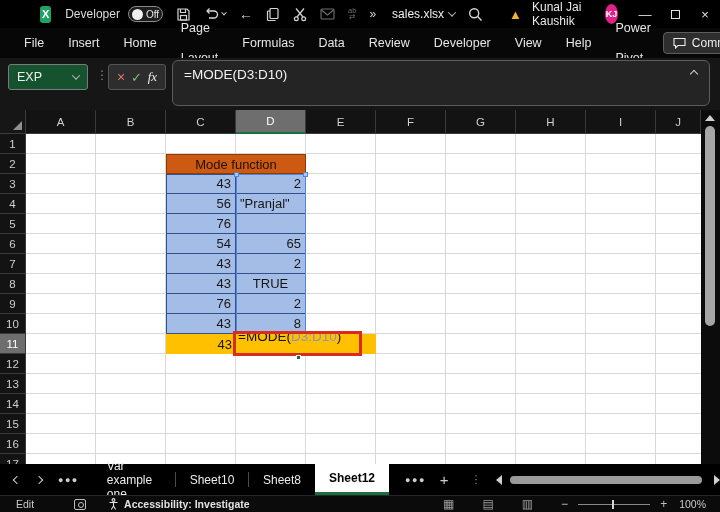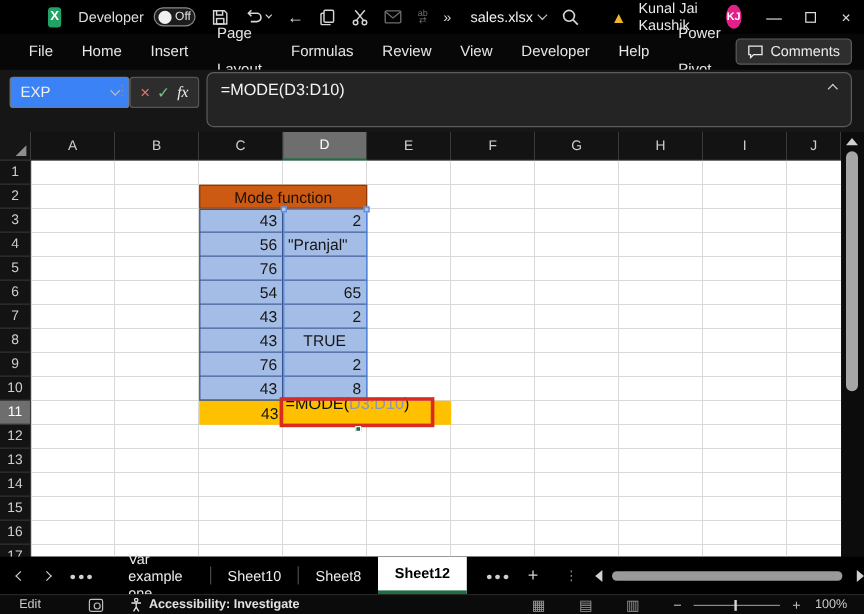--- a/index.html
+++ b/index.html
@@ -50,22 +50,22 @@
                display:flex; align-items:center; background:#070707; }
   #ribbon-tabs { display:flex; align-items:center; margin-left:12px; }
   .rtab { padding:0 12px; font-size:12.5px; color:#e6e6e6; line-height:30px; cursor:default; }
   .ribbon-right { margin-left:auto; display:flex; align-items:center; gap:8px; margin-right:10px; }
   .comments-btn { height:22px; display:flex; align-items:center; gap:6px; padding:0 9px;
                   background:#2e2e2e; border:1px solid #5c5c5c; border-radius:4px;
                   color:#ececec; font-size:12px; }
 
   
   .formularow { position:absolute; left:0; top:58px; width:720px; height:52px; background:#161616; }
-  .namebox { position:absolute; left:8px; top:6px; width:100px; height:26px;
-             background:#3b82f6; border:1px solid #7a7a7a; border-radius:3px;
+  .namebox { position:absolute; left:8px; top:6px; width:80px; height:26px;
+             background:#14532d; border:1px solid #7a7a7a; border-radius:3px;
              display:flex; align-items:center; color:#f0f0f0; font-size:12.5px; padding:0 8px; }
   .namebox .chv { margin-left:auto; color:#bdbdbd; }
   .fb-dots { position:absolute; left:96px; top:10px; color:#8a8a8a; font-size:12px; }
   .fxgroup { position:absolute; left:108px; top:6px; width:58px; height:26px;
              background:#2d2d2d; border:1px solid #555; border-radius:3px;
              display:flex; align-items:center; justify-content:space-around; padding:0 5px; }
   .fx-cancel { color:#e0756b; font-size:14px; }
   .fx-enter  { color:#79c07d; font-size:13px; }
   .fx-label  { color:#ececec; font-style:italic; font-size:13px; font-family:"Liberation Serif",serif; }
   .formulabox { position:absolute; left:172px; top:2px; width:538px; height:46px;
@@ -221,27 +221,28 @@
       <span class="win-btn">
           <span class="win-max-box"></span>
         </span>
       <span class="win-btn">×</span>
     </div>
   </div>
 
   <div class="ribbonbar">
     <div id="ribbon-tabs">
         <div class="rtab">File</div>
+        <div class="rtab">Insert</div>
         <div class="rtab">Home</div>
-        <div class="rtab">Insert</div>
         <div class="rtab">Page Layout</div>
         <div class="rtab">Formulas</div>
+        <div class="rtab">Data</div>
         <div class="rtab">Review</div>
+        <div class="rtab">Developer</div>
         <div class="rtab">View</div>
-        <div class="rtab">Developer</div>
         <div class="rtab">Help</div>
         <div class="rtab">Power Pivot</div>
       </div>
     <div class="ribbon-right">
       <button class="comments-btn">
         <svg width="13" height="12" viewBox="0 0 13 12" fill="none" stroke="currentColor" stroke-width="1.1">
           <path d="M1 1.5 h11 v7 h-7 l-2.5 2.5 v-2.5 h-1.5 z"></path>
         </svg>
         <span>Comments</span>
       </button>

